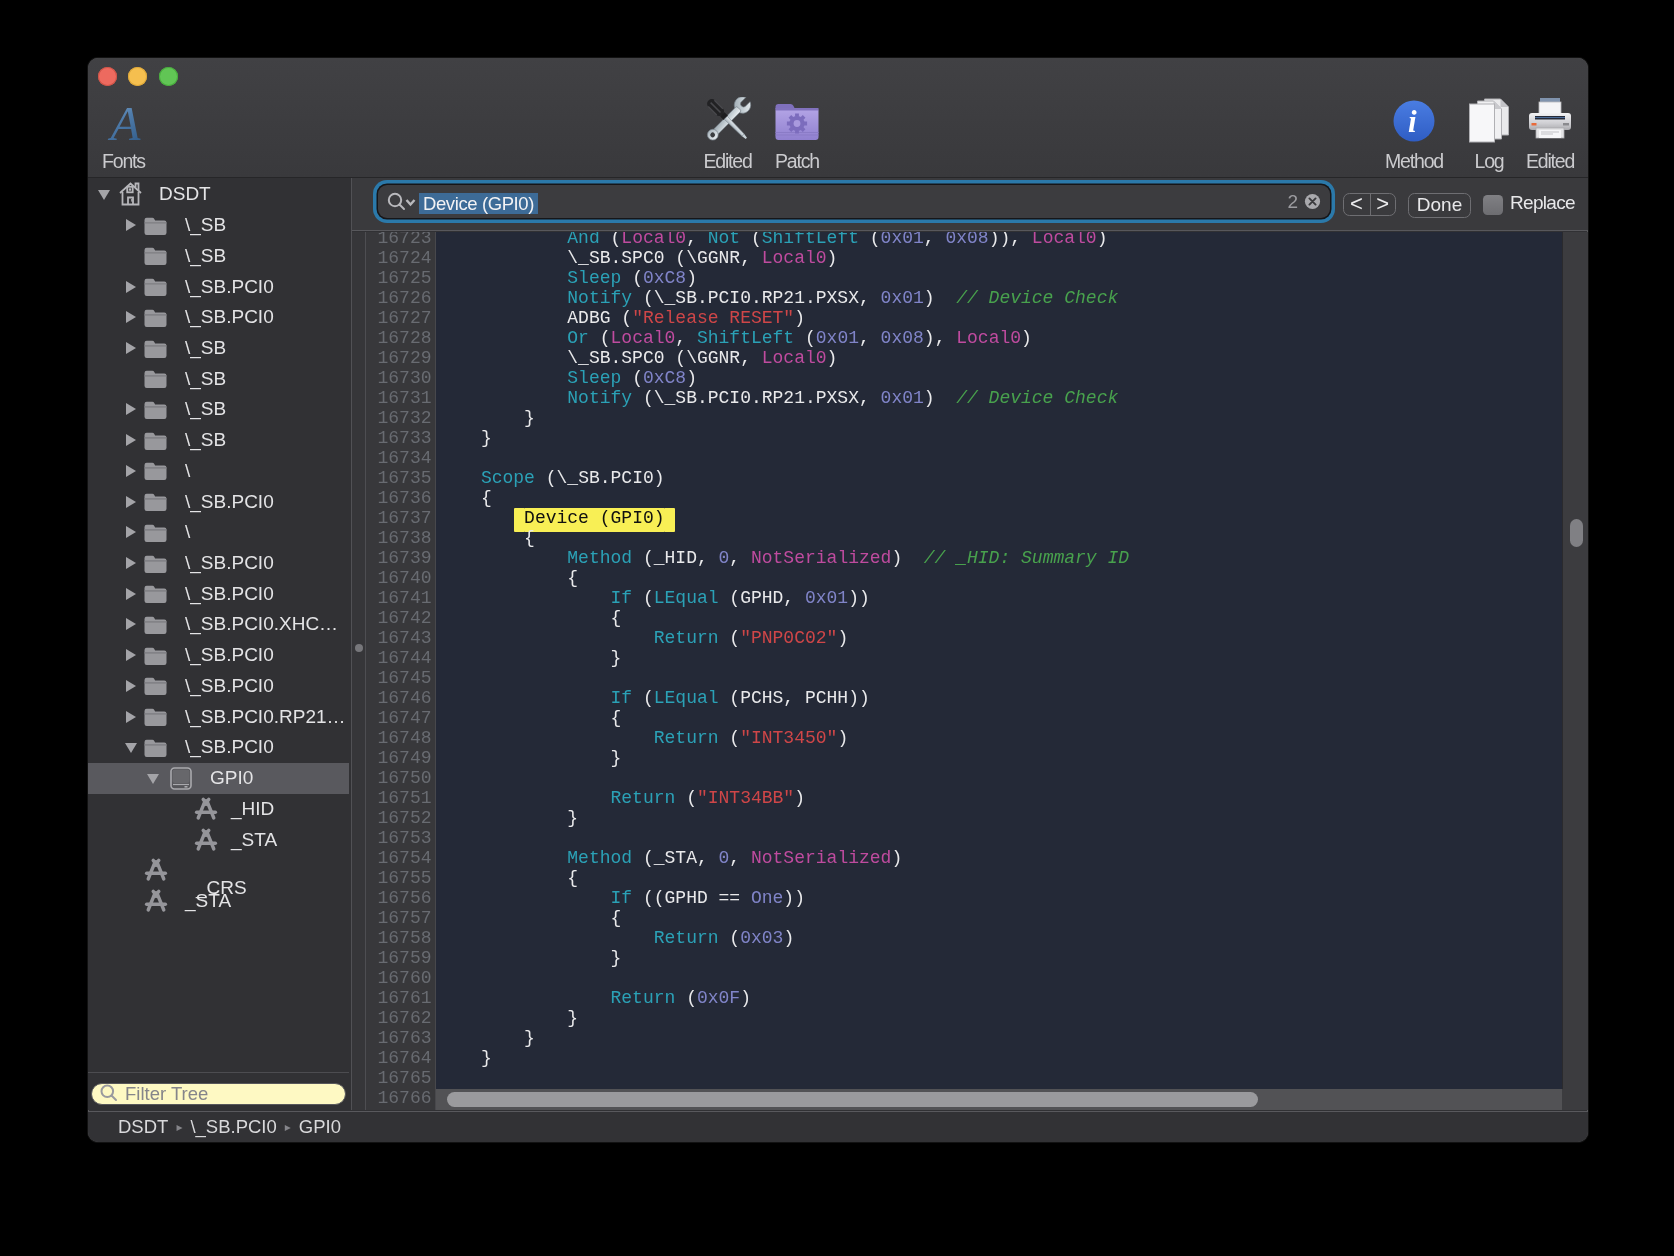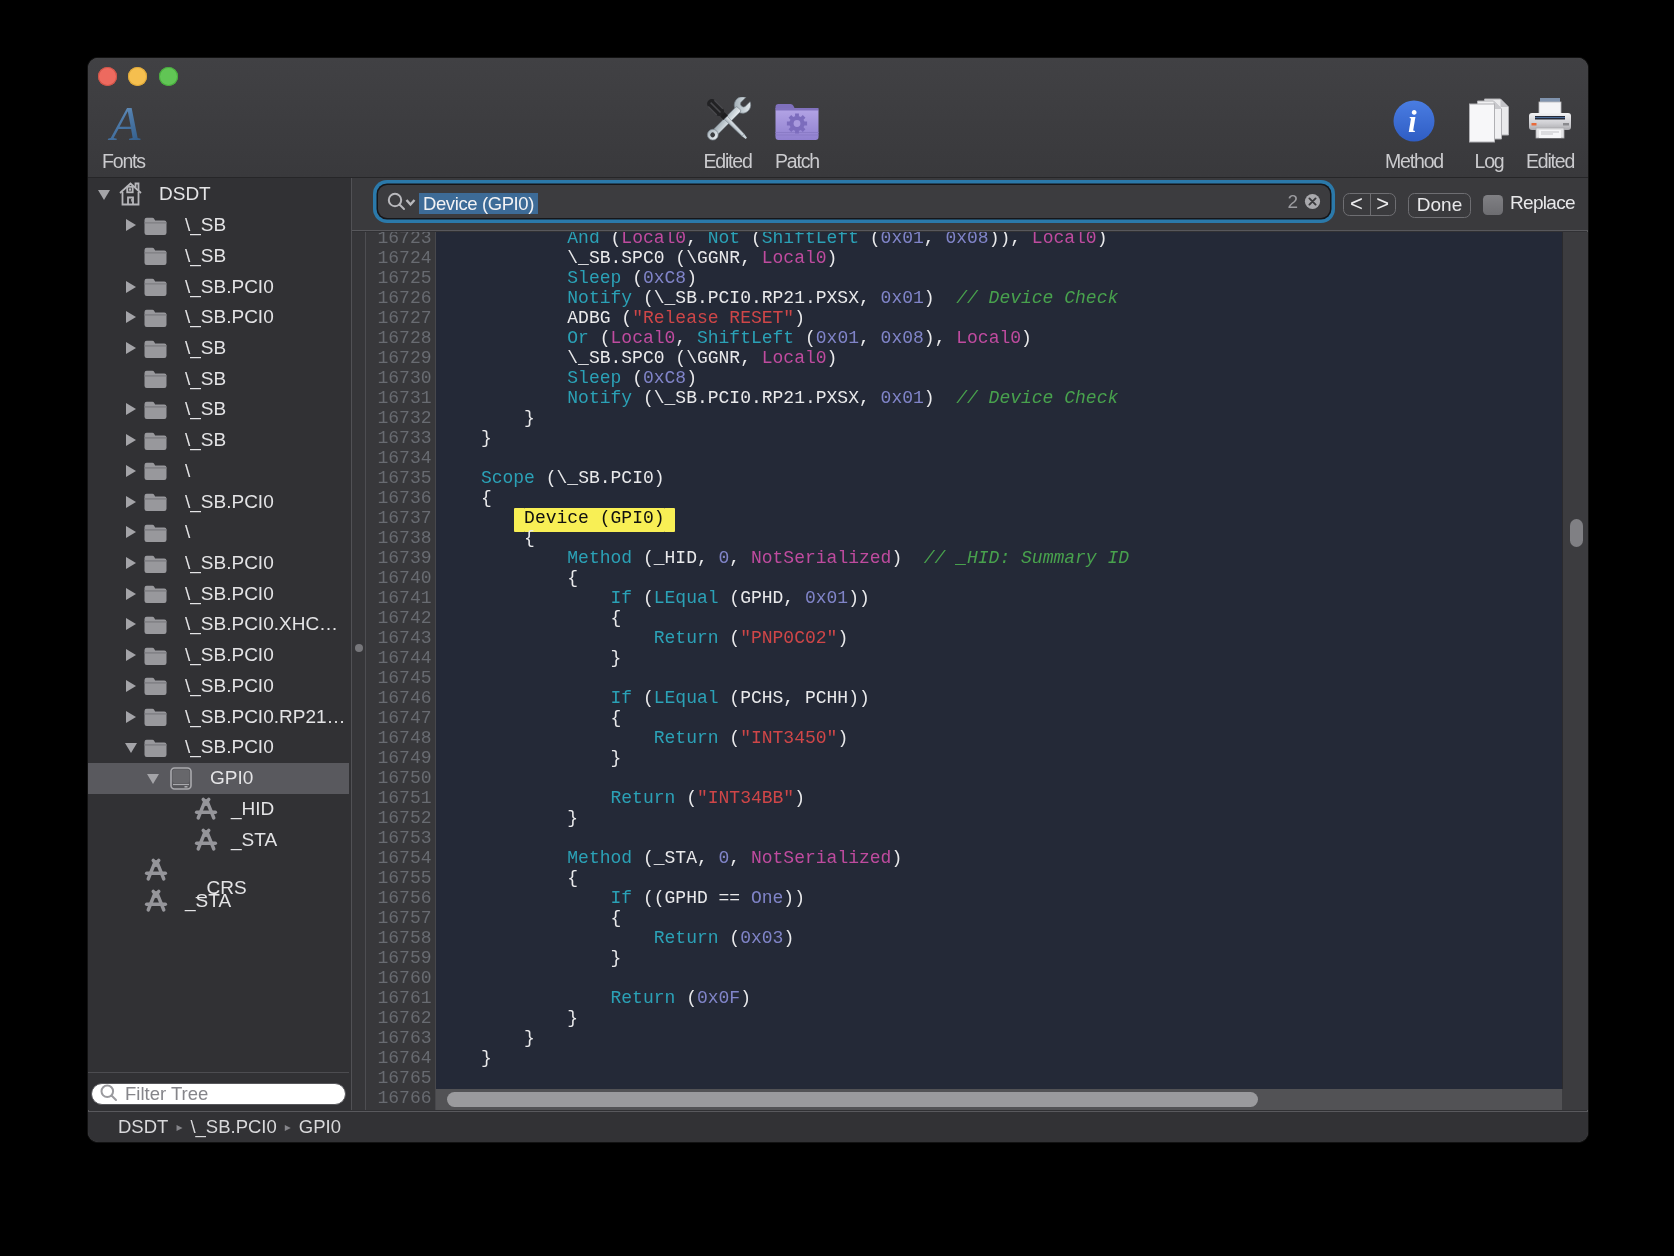--- a/index.html
+++ b/index.html
@@ -29,21 +29,21 @@
 .trow{position:absolute;left:0;width:262px;height:31px;display:flex;align-items:center;
   color:#e4e4e6;font-size:19px;white-space:nowrap;}
 .trow.sel{background:#59595e;width:262.5px;}
 .tri-r{width:0;height:0;border-left:10px solid #a4a4a8;border-top:6.5px solid transparent;
   border-bottom:6.5px solid transparent;position:absolute;}
 .tri-d{width:0;height:0;border-top:10px solid #a4a4a8;border-left:6.5px solid transparent;
   border-right:6.5px solid transparent;position:absolute;}
 .ticon{position:absolute;}
 .tlabel{position:absolute;}
 #filterfield{position:absolute;left:3px;top:905px;width:253px;height:20px;
-  border:1.5px solid #57575b;border-radius:11px;background:#ffffff;
+  border:1.5px solid #57575b;border-radius:11px;background:#fef9c3;
   display:flex;align-items:center;color:#85858a;font-size:18.5px;}
 
 #statusbar{position:absolute;left:0;top:1052.5px;width:1500px;height:31.5px;
   background:#323235;border-top:1px solid #59595d;color:#d9d9db;font-size:18.5px;
   display:flex;align-items:center;}
 #statusbar .sep{color:#85858a;font-size:12px;margin:0 8px;}
 
 #pane{position:absolute;left:264px;top:120px;width:1236px;height:932px;}
 #findrow{position:absolute;left:0;top:0;width:1236px;height:52px;background:#3a3a3d;
   border-bottom:1.5px solid #58585c;}

